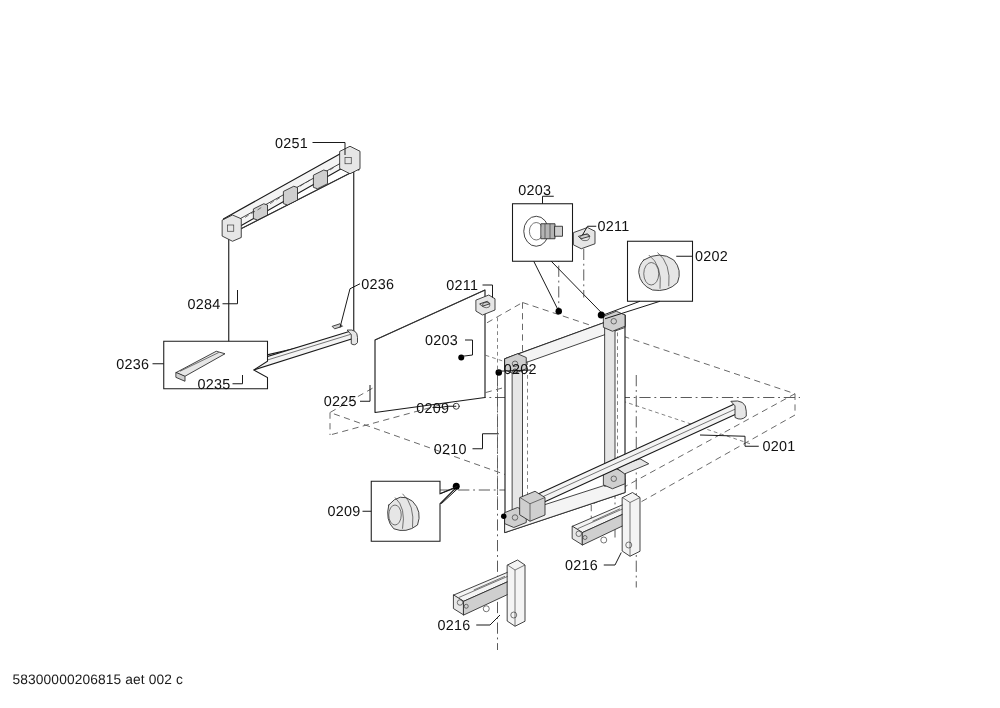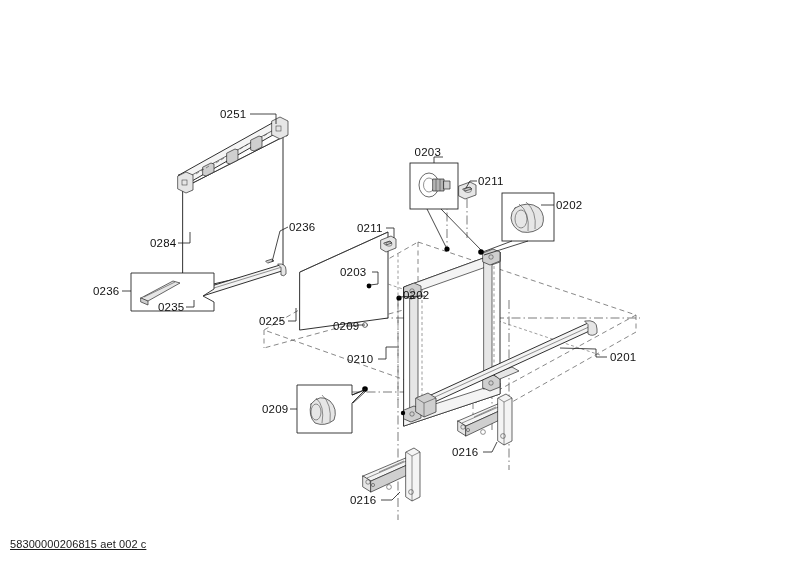--- a/index.html
+++ b/index.html
@@ -34,21 +34,20 @@
   }
   .footer-text {
     position: absolute;
     left: 10px;
     top: 538px;
     font-family: "Liberation Sans", sans-serif;
     font-size: 11px;
     color: #1a1a1a;
     letter-spacing: 0.1px;
     white-space: nowrap;
-    text-decoration: underline;
   }
   .ln        { stroke: #1a1a1a; stroke-width: 0.9; fill: none; stroke-linejoin: round; stroke-linecap: round; }
   .ln-thin   { stroke: #2a2a2a; stroke-width: 0.7; fill: none; stroke-linejoin: round; stroke-linecap: round; }
   .ln-hair   { stroke: #3a3a3a; stroke-width: 0.55; fill: none; }
   .leader    { stroke: #1a1a1a; stroke-width: 0.8; fill: none; }
   .dashed    { stroke: #555555; stroke-width: 0.7; fill: none; stroke-dasharray: 5 3.5; }
   .dashed-fine { stroke: #666666; stroke-width: 0.65; fill: none; stroke-dasharray: 3 2.5; }
   .dashdot   { stroke: #444444; stroke-width: 0.7; fill: none; stroke-dasharray: 9 3 1.5 3; }
   .face-w    { fill: #ffffff; }
   .face-l    { fill: #f4f4f4; }

